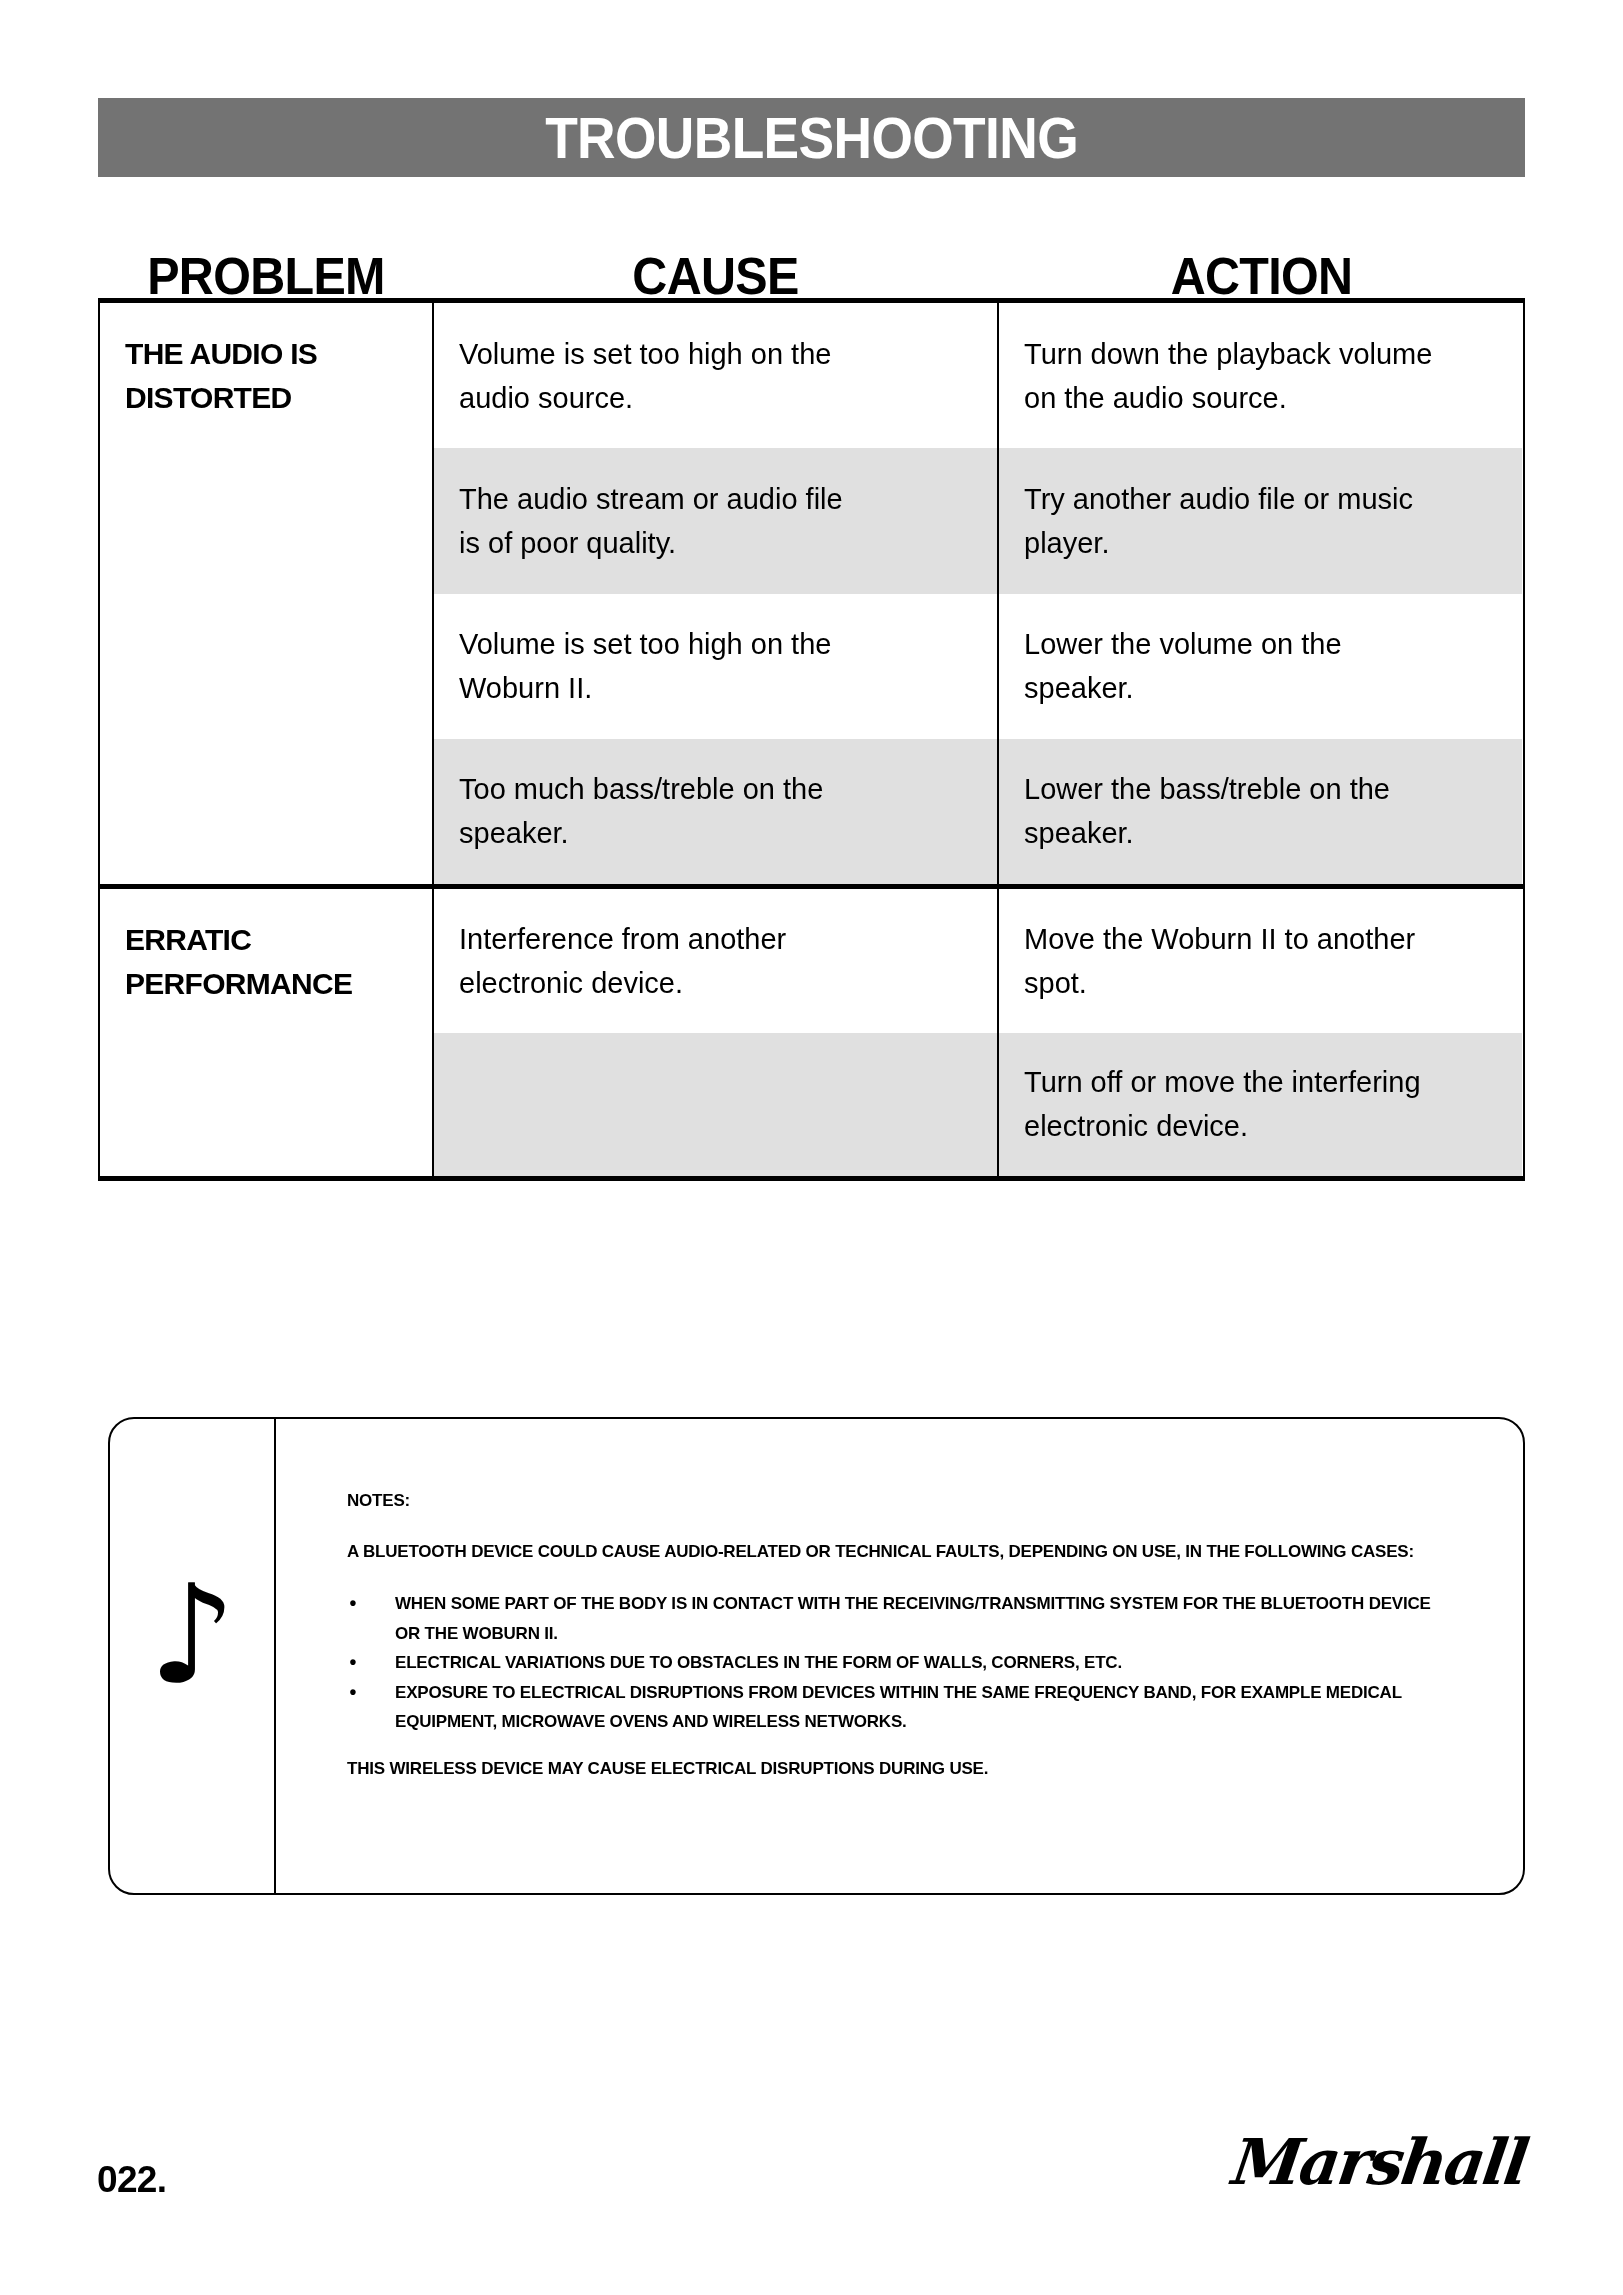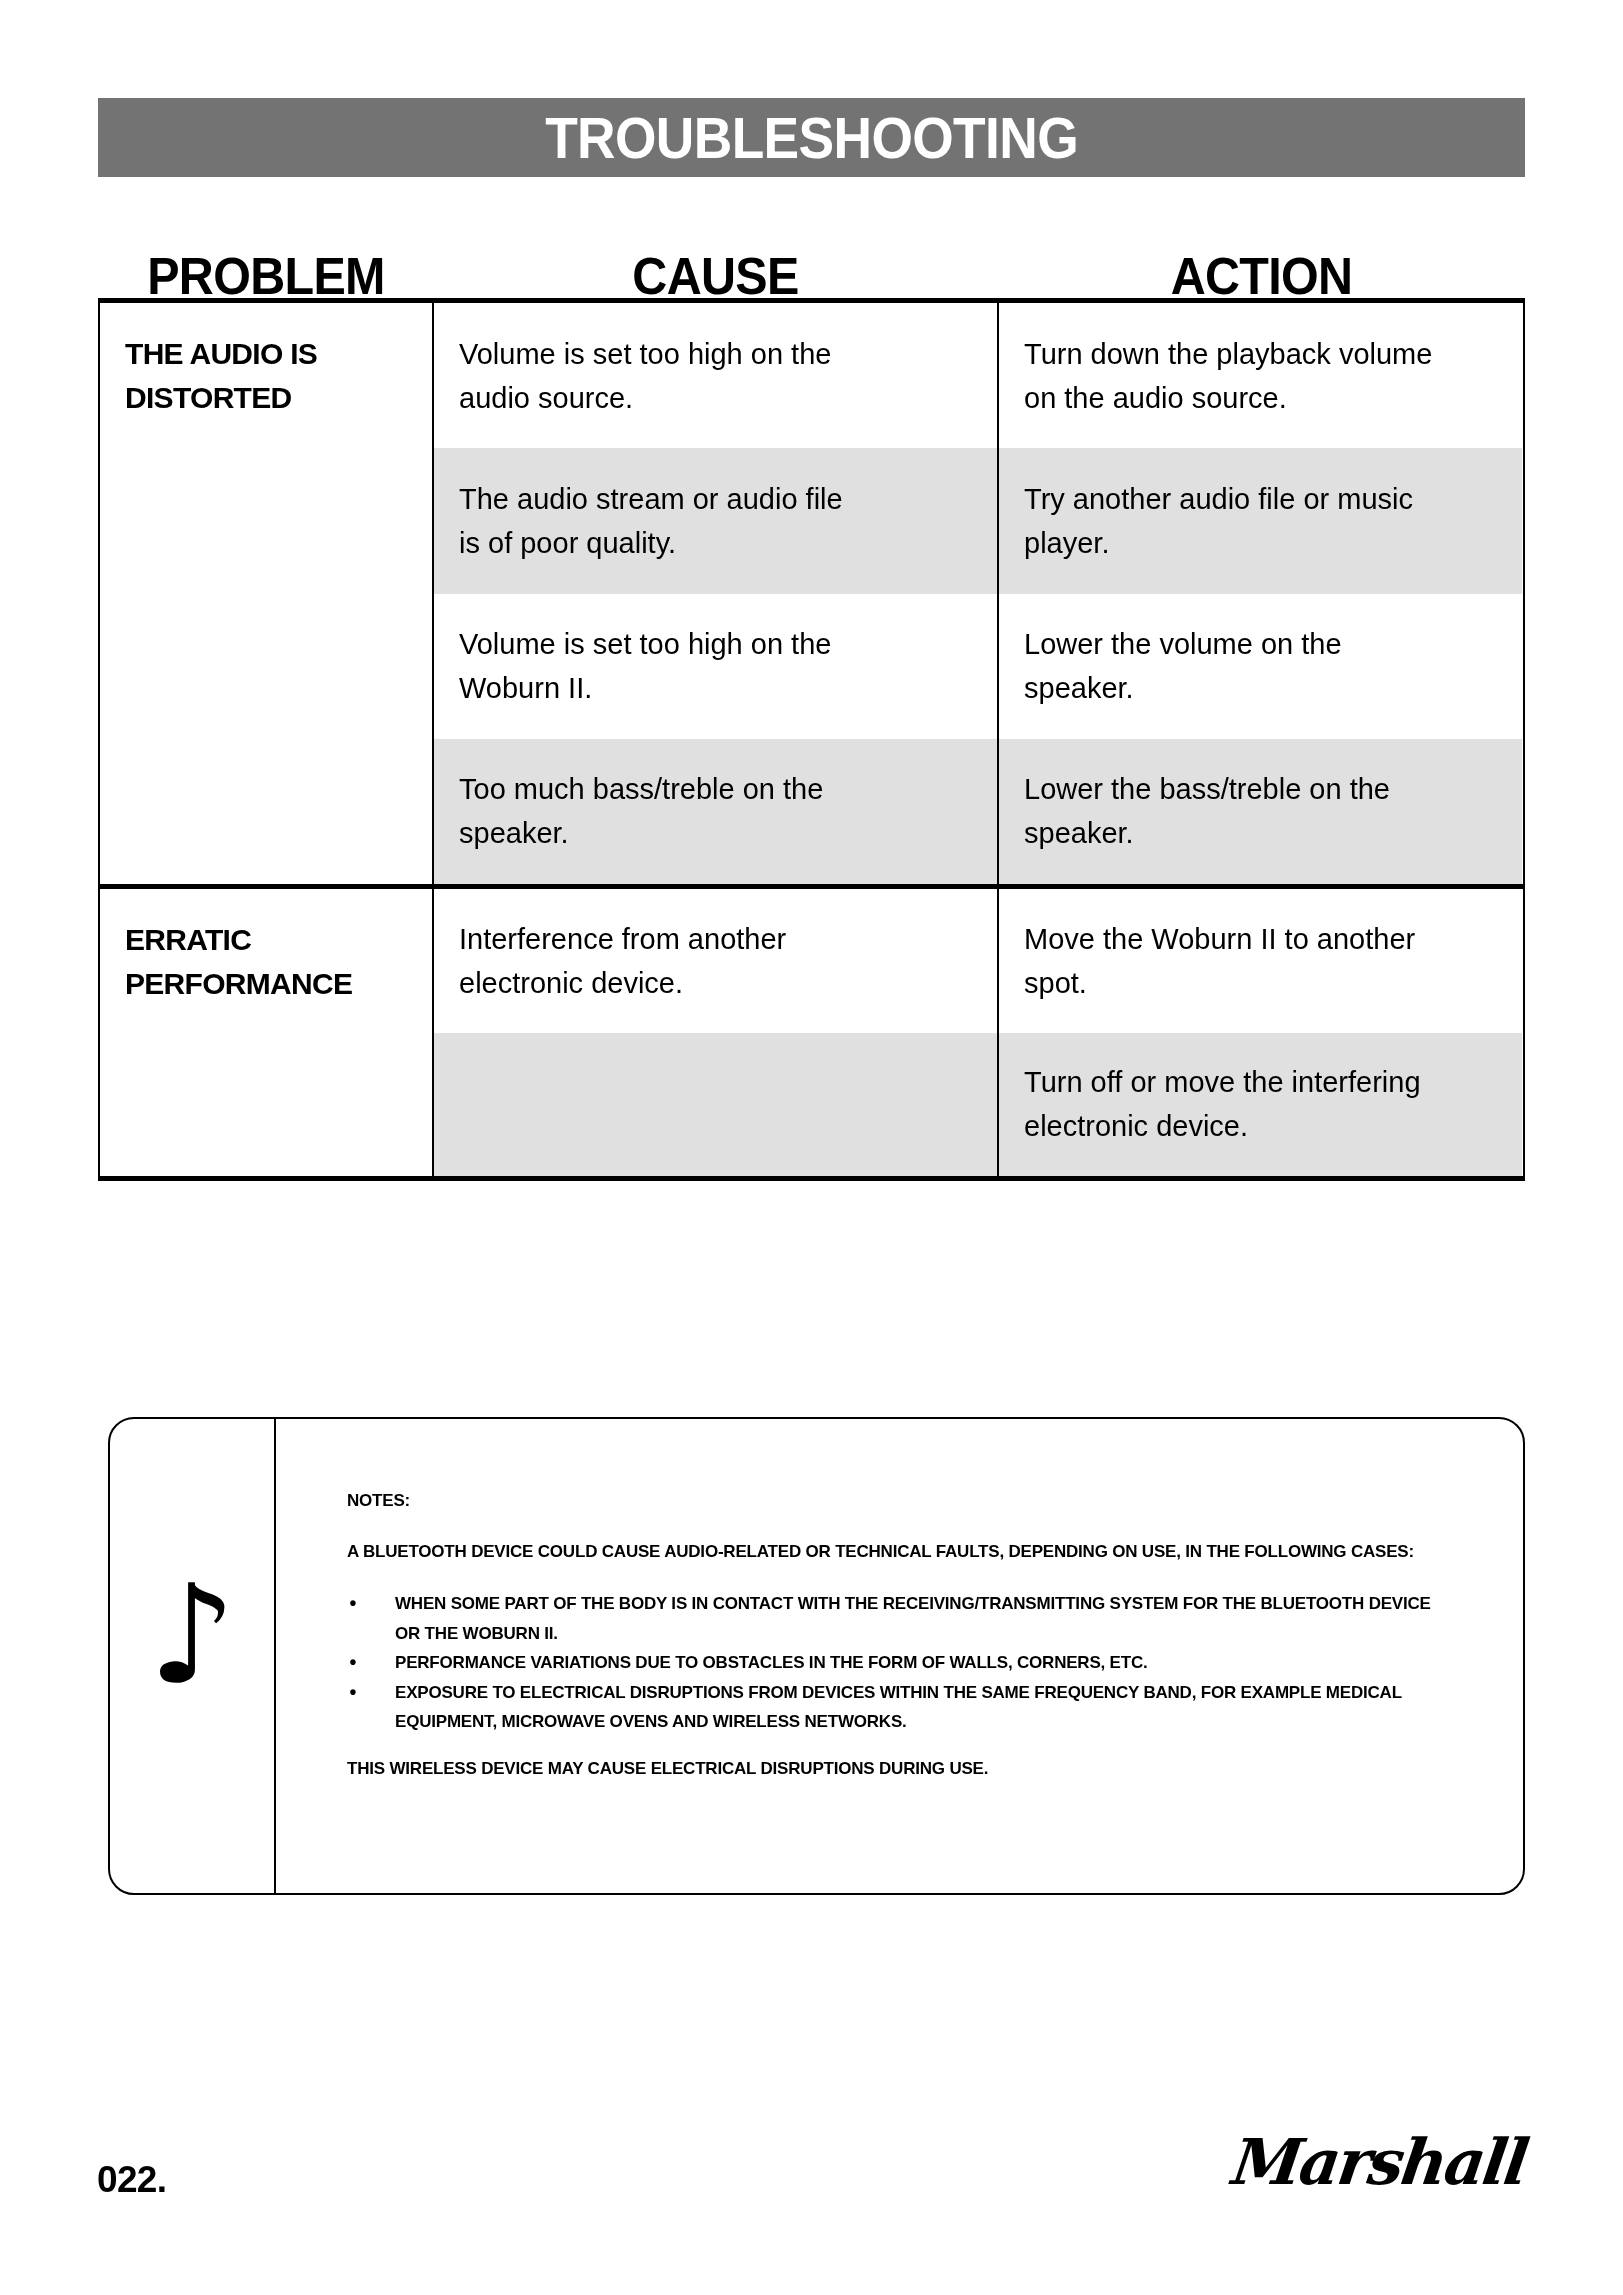--- a/index.html
+++ b/index.html
@@ -200,21 +200,21 @@
   <div class="notes-box">
     <div class="notes-icon-cell">
       <span class="note-glyph">♪</span>
     </div>
     <div class="notes-content">
       <div class="notes-title">NOTES:</div>
       <div class="notes-intro">A BLUETOOTH DEVICE COULD CAUSE AUDIO-RELATED OR TECHNICAL FAULTS, DEPENDING ON USE, IN THE FOLLOWING CASES:</div>
       <ul class="notes-bullets" id="notes-bullets">
           <li>WHEN SOME PART OF THE BODY IS IN CONTACT WITH THE RECEIVING/TRANSMITTING SYSTEM FOR THE BLUETOOTH DEVICE
 OR THE WOBURN II.</li>
-          <li>PERFORMANCE VARIATIONS DUE TO OBSTACLES IN THE FORM OF WALLS, CORNERS, ETC.</li>
+          <li>ELECTRICAL VARIATIONS DUE TO OBSTACLES IN THE FORM OF WALLS, CORNERS, ETC.</li>
           <li>EXPOSURE TO ELECTRICAL DISRUPTIONS FROM DEVICES WITHIN THE SAME FREQUENCY BAND, FOR EXAMPLE MEDICAL
 EQUIPMENT, MICROWAVE OVENS AND WIRELESS NETWORKS.</li>
         </ul>
       <div class="notes-outro">THIS WIRELESS DEVICE MAY CAUSE ELECTRICAL DISRUPTIONS DURING USE.</div>
     </div>
   </div>
 
   <div class="page-number">022.</div>
   <div class="brand-logo">Marshall</div>
 

